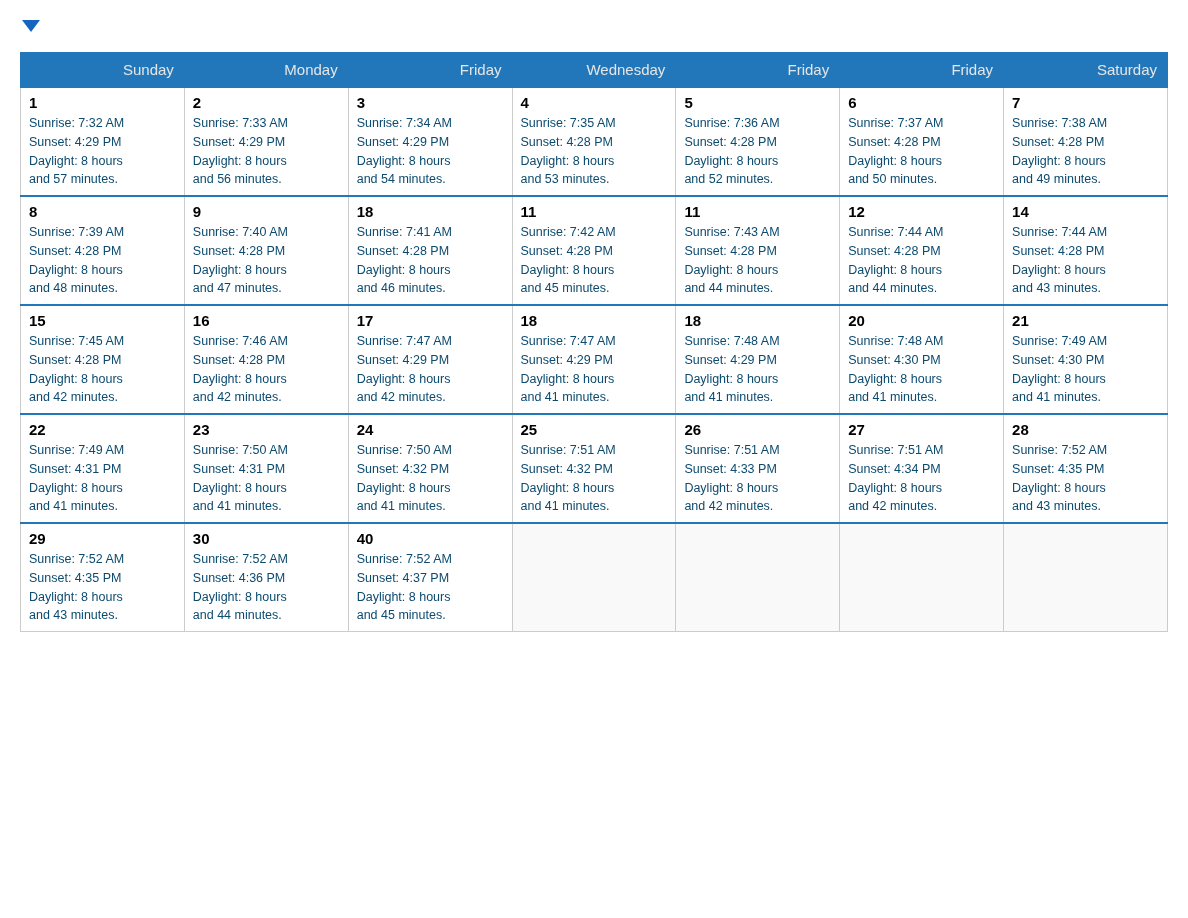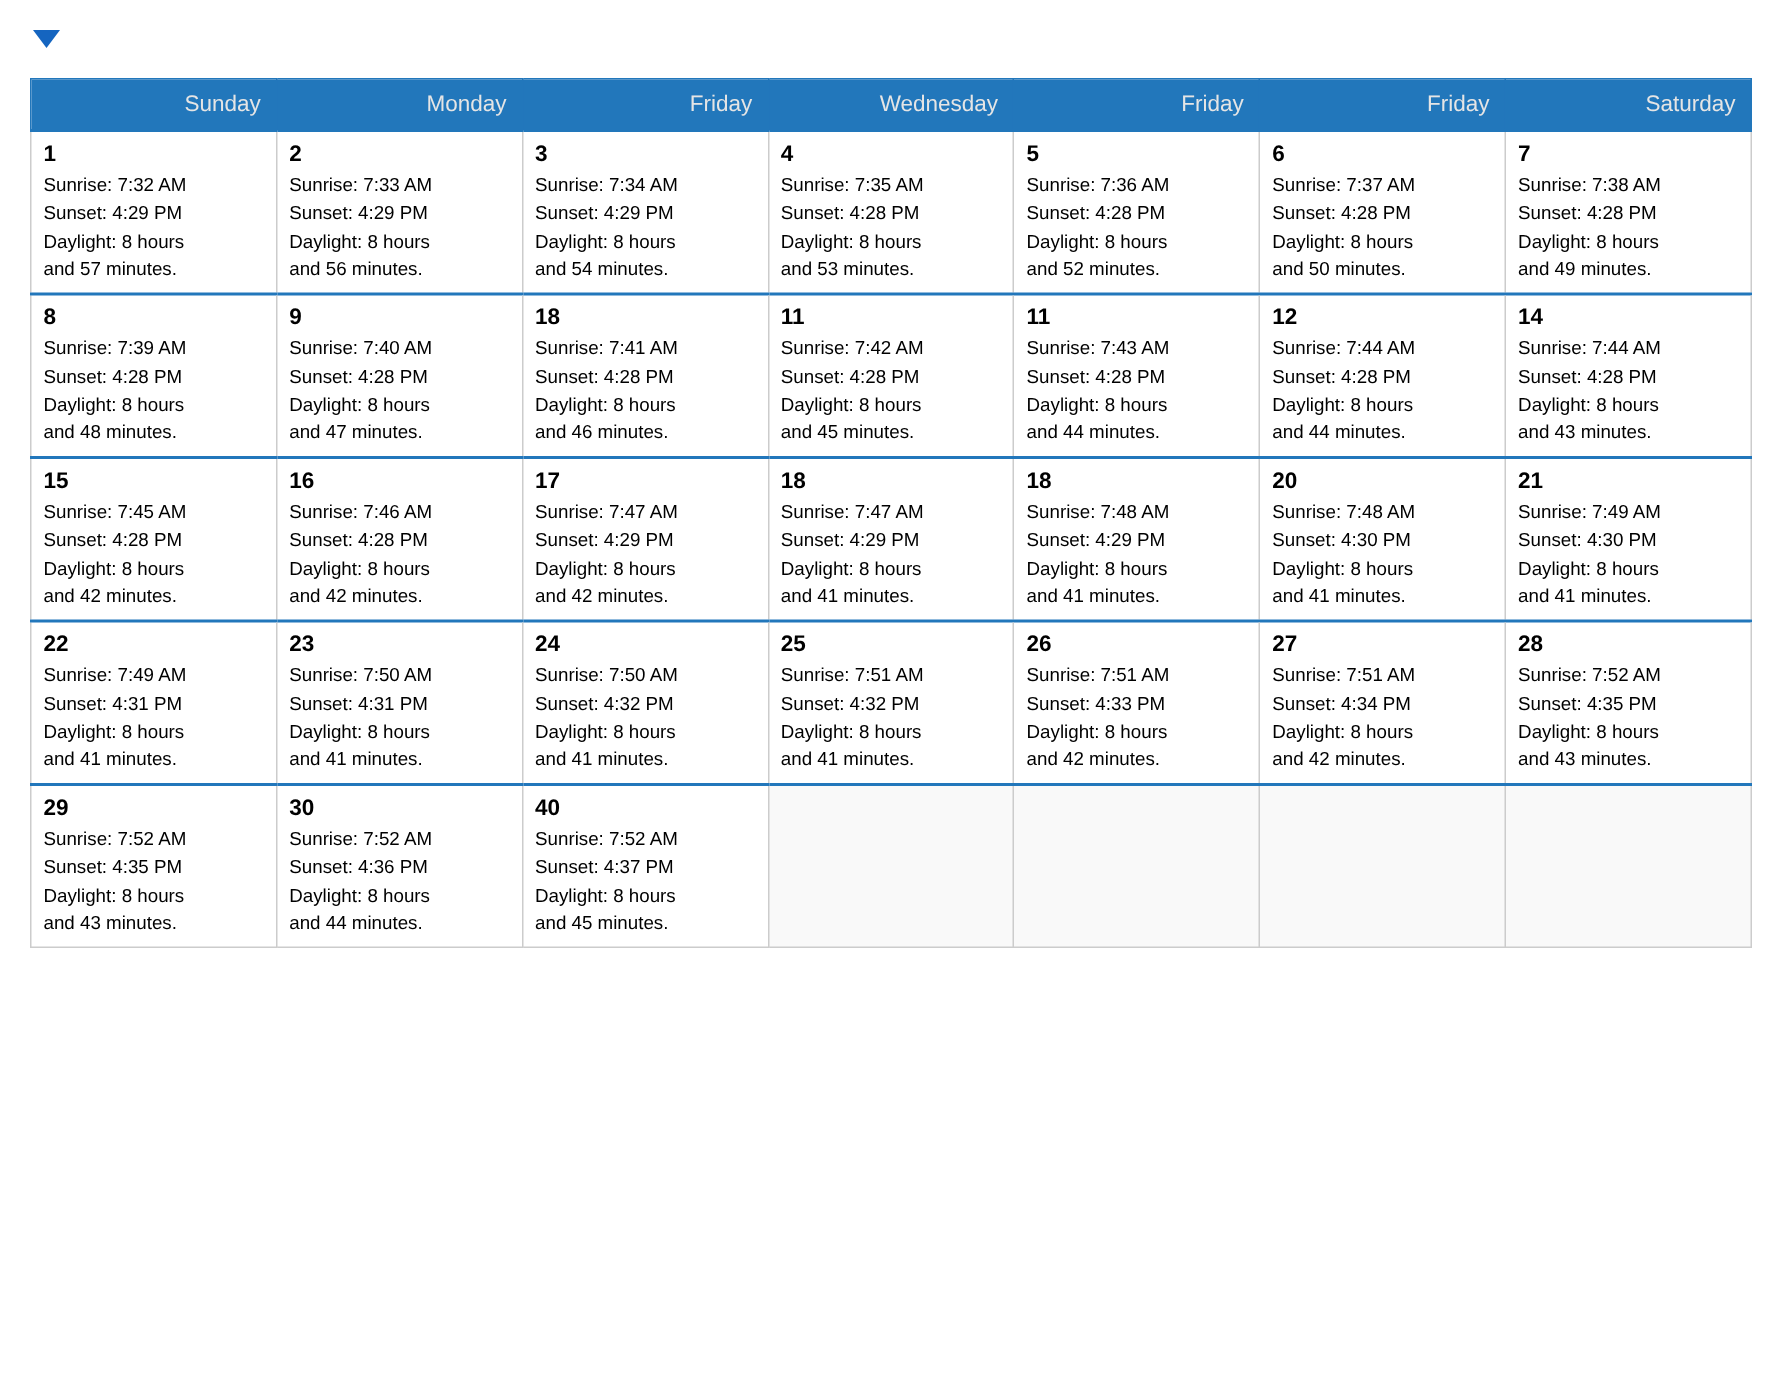--- a/index.html
+++ b/index.html
@@ -74,21 +74,21 @@
     }
     .calendar td .day-num {
       font-size: 15px;
       font-weight: bold;
       color: #000;
       display: block;
       margin-bottom: 3px;
     }
     .calendar td .day-info {
       font-size: 12.5px;
-      color: #000000;
+      color: #0c4a6e;
       line-height: 1.5;
     }
     .calendar td.empty {
       background: #f9f9f9;
     }
     .calendar tr td {
       border-top: 2px solid #2277bb;
     }
     .calendar tr td + td {
       border-top: 2px solid #2277bb;

